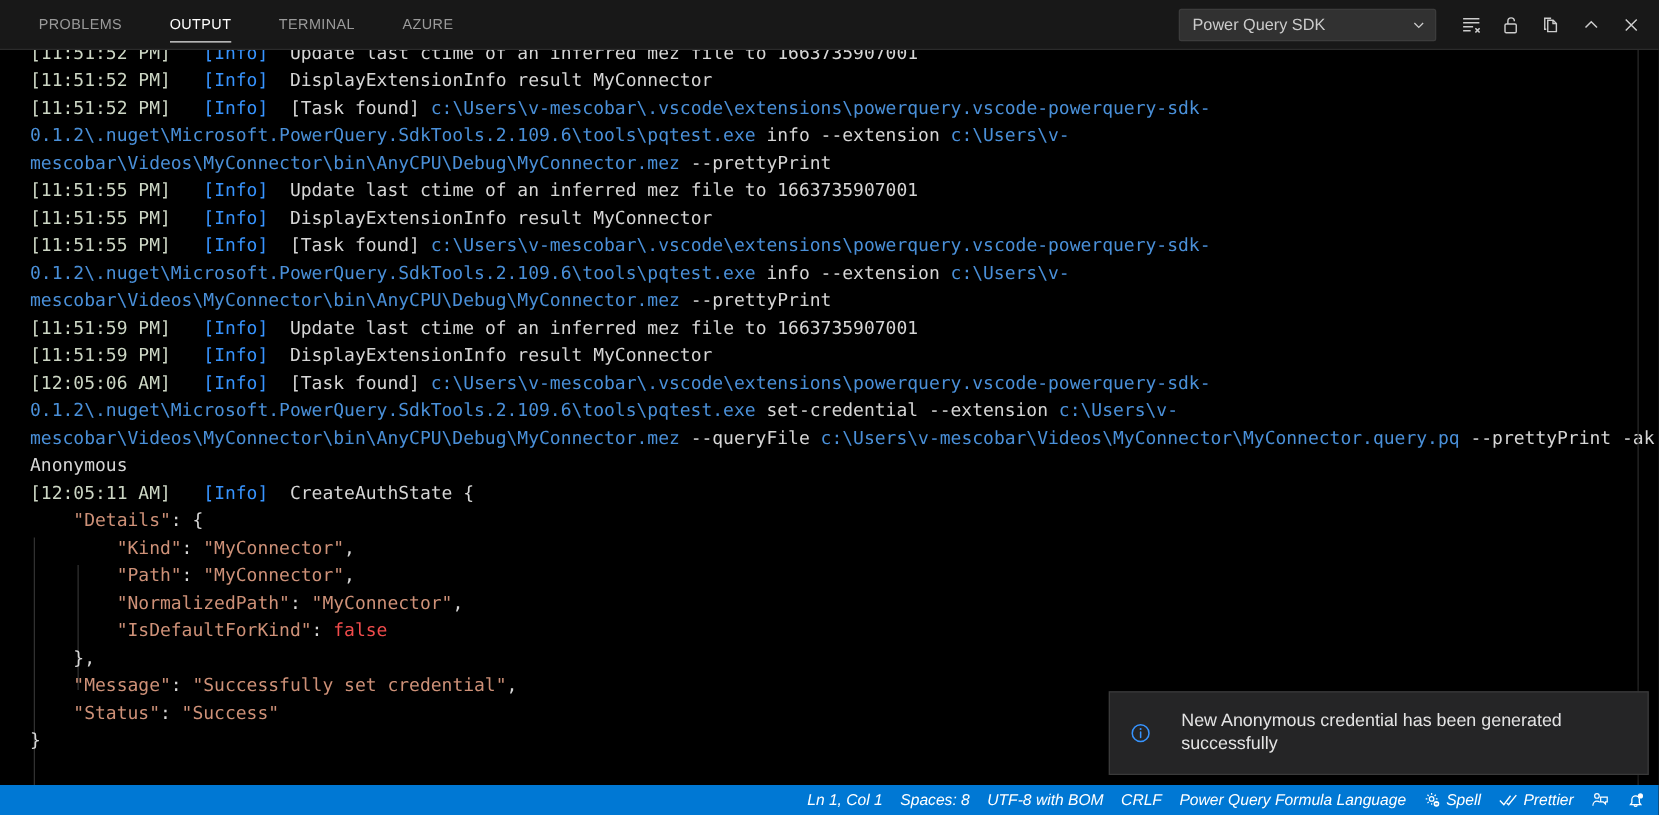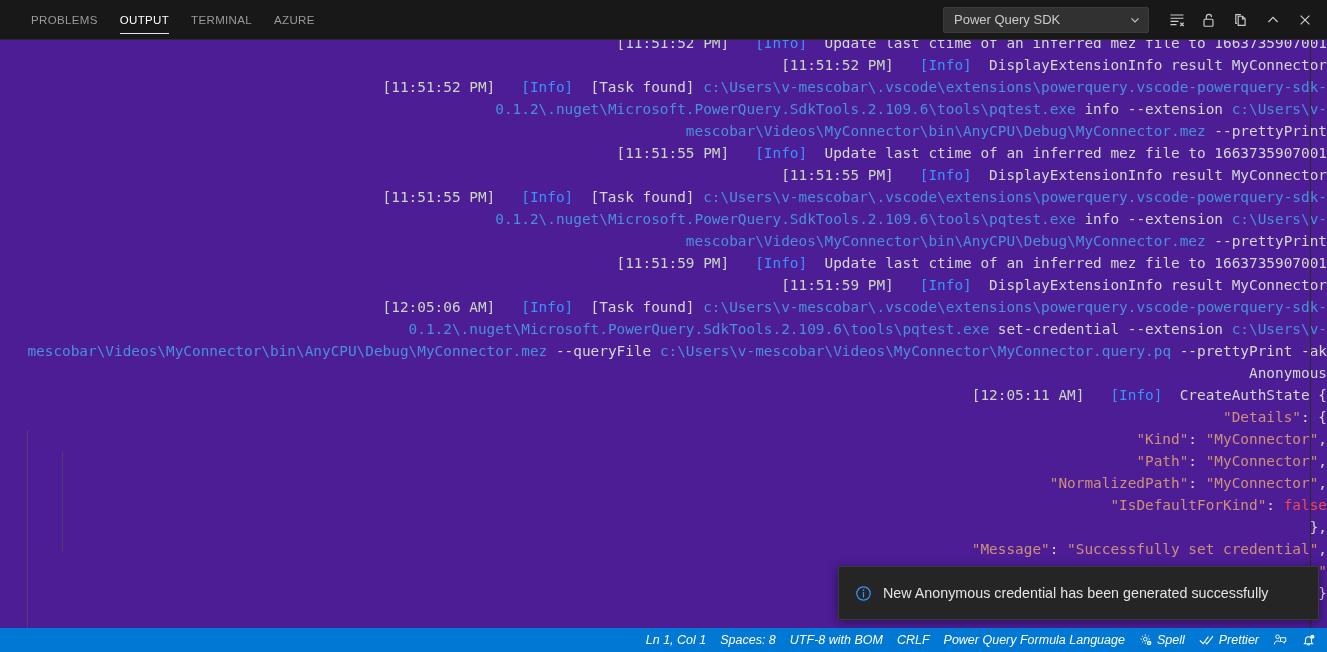--- a/index.html
+++ b/index.html
@@ -12,21 +12,21 @@
   #app { position: relative; width: 1327px; height: 652px; display: flex; flex-direction: column; }
 
   
   .panel-bar {
     height: 40px; flex: 0 0 40px;
     background: #181818;
     border-bottom: 1px solid #2b2b2b;
     display: flex; align-items: stretch;
     position: relative;
   }
-  .tabs { display: flex; align-items: stretch; padding-left: 20px; }
+  .tabs { display: flex; align-items: stretch; padding-left: 20px; gap: 16px; }
   .tab {
     display: flex; align-items: center;
     padding: 0 11px;
     font-size: 11.5px; letter-spacing: .35px;
     color: #9a9a9a; text-transform: uppercase;
     position: relative; cursor: pointer; user-select: none;
     white-space: nowrap;
   }
   .tab.active { color: #ffffff; }
   .tab.active::after {
@@ -47,22 +47,21 @@
   }
   .chan-select .chev { color: #cccccc; display: flex; align-items: center; }
   .bar-icon {
     width: 28px; height: 28px; display: flex; align-items: center; justify-content: center;
     color: #cccccc; cursor: pointer; border-radius: 3px;
   }
 
   
   .output {
     flex: 1 1 auto; position: relative; overflow: hidden;
-    background: #4c1d95;
-    text-align: right;
+    background: #000000;
   }
   .code {
     position: absolute; left: 0; top: -8px; right: 0;
     padding: 0 0 0 24px;
     font-family: "DejaVu Sans Mono", "Liberation Mono", monospace;
     font-size: 14.4px; line-height: 22px;
     white-space: pre-wrap; word-break: break-word;
     color: #cccccc;
   }
   .ln { display: block; min-height: 22px; }
@@ -81,24 +80,24 @@
   }
 
   .ruler-border {
     position: absolute; top: 0; bottom: 0; right: 16px; width: 1px;
     background: #2a2a2a;
   }
 
   
   .toast {
     position: absolute; right: 8px; bottom: 8px;
-    width: 481px; min-height: 54px;
+    width: 432px; min-height: 54px;
     background: #252526; border: 1px solid #3a3a3a;
     box-shadow: 0 2px 10px rgba(0,0,0,.45);
-    display: flex; align-items: center; gap: 11px;
+    display: flex; align-items: center; gap: 24px;
     padding: 14px 16px;
   }
   .toast .ticon { flex: 0 0 auto; display: flex; align-items: center; color: #3794ff; }
   .toast .tmsg { color: #e4e4e4; font-size: 14.3px; line-height: 1.3; }
 
   
   .status {
     flex: 0 0 24px; height: 24px;
     background: #0078d4; color: #ffffff;
     display: flex; align-items: center;

